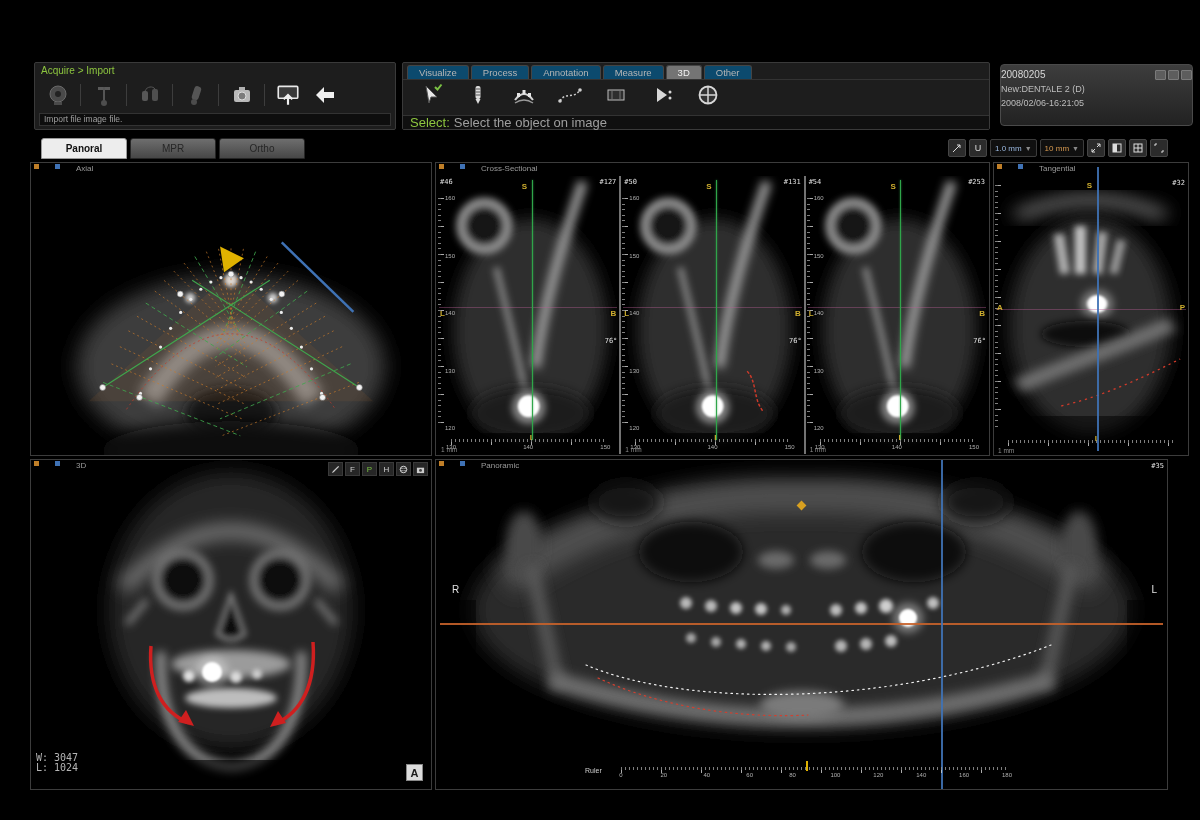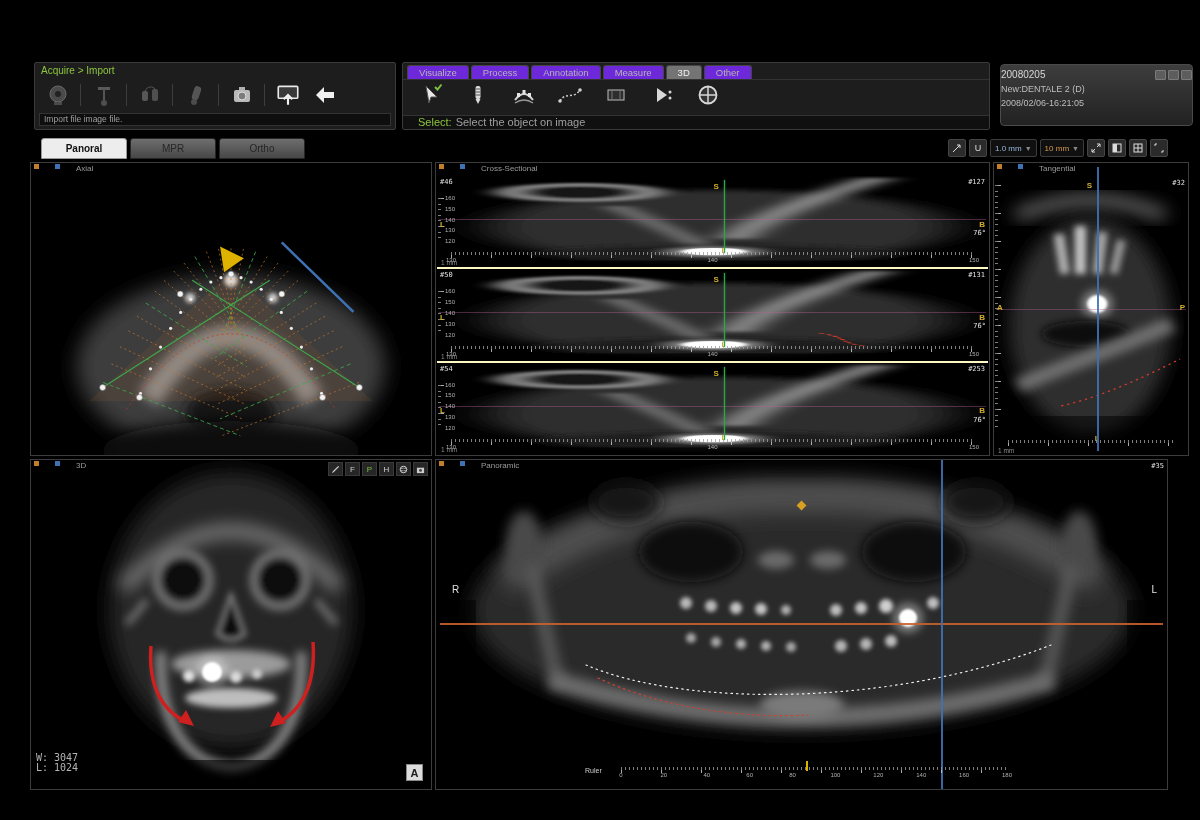--- a/index.html
+++ b/index.html
@@ -14,26 +14,26 @@
   .acq-icons{display:flex;align-items:center;padding:0 4px;height:33px;}
   .sep{width:1px;height:22px;background:#3d3d3d;margin:0 4px;}
   .ib{display:flex;align-items:center;justify-content:center;width:37px;height:30px;
       background:transparent;border:none;cursor:pointer;}
   .acq-status{position:absolute;left:4px;right:4px;bottom:3px;height:13px;background:#0e0e0e;
       border:1px solid #333;color:#9f9f9f;font-size:8.5px;line-height:11px;padding:0 4px;}
 
   
   #ribbon{left:402px;top:62px;width:588px;height:68px;}
   .rtabs{display:flex;gap:2px;padding:2px 4px 0;}
-  .rtab{font-size:9.5px;color:#b5b5b5;background:#6d28d9;border:1px solid #444;border-bottom:none;
+  .rtab{font-size:9.5px;color:#b5b5b5;background:#0c4a6e;border:1px solid #444;border-bottom:none;
       border-radius:3px 3px 0 0;padding:1px 11px;cursor:pointer;}
   .rtab.active{background:#747474;color:#f2f2f2;}
   .rtools{display:flex;align-items:center;gap:9px;height:31px;padding:1px 10px;border-top:1px solid #333;}
   .rstatus{position:absolute;left:0;right:0;bottom:0;height:14px;background:#101010;border-top:1px solid #333;
-      font-size:11px;line-height:13px;padding:0 15px;color:#9f9f9f;}
+      font-size:13px;line-height:13px;padding:0 7px;color:#9f9f9f;}
   .rstatus .g{color:#8dc63f;margin-right:4px;}
 
   
   #patient{left:1000px;top:64px;width:193px;height:62px;background:linear-gradient(#3d3d3d,#222);
       border:1px solid #4a4a4a;border-radius:4px;padding:4px 0;color:#c9c9c9;position:absolute;}
   .p-row1{display:flex;justify-content:space-between;align-items:center;font-size:10px;color:#d8d8d8;}
   .wbtns{display:flex;gap:2px;}
   .wbtn{width:11px;height:10px;background:#5d5d5d;border:1px solid #7a7a7a;border-radius:1px;cursor:pointer;}
   .p-row2,.p-row3{font-size:9px;color:#bdbdbd;margin-top:4px;}
 
@@ -57,21 +57,21 @@
   #vp-cross{left:435px;top:162px;width:555px;height:294px;}
   #vp-tang{left:993px;top:162px;width:196px;height:294px;}
   #vp-3d{left:30px;top:459px;width:402px;height:331px;}
   #vp-pano{left:435px;top:459px;width:733px;height:331px;}
   .vp-label{position:absolute;left:3px;top:1px;font-size:8px;color:#9a9a9a;display:flex;gap:16px;
       align-items:flex-start;z-index:6;}
   .lab-ico{width:5px;height:5px;background:#c07f28;display:inline-block;}
   .lab-ico.b{background:#3f72b5;}
   .fillsvg{position:absolute;inset:0;width:100%;height:100%;}
 
-  .cross-body{position:absolute;left:1px;right:1px;top:13px;bottom:1px;display:flex;gap:2px;background:#fef9c3;flex-direction:column;}
+  .cross-body{position:absolute;left:1px;right:1px;top:13px;bottom:1px;display:flex;gap:2px;background:#737373;}
   .slice{position:relative;flex:1;overflow:hidden;background:#000;}
   .gline{position:absolute;left:52%;top:4px;bottom:14px;width:1px;background:#2fa54a;
       box-shadow:0 0 2px #2fa54a;z-index:3;}
   .pline{position:absolute;left:2px;right:2px;top:47%;height:1px;background:rgba(185,95,150,.4);z-index:2;}
   .num{position:absolute;font-size:7px;color:#e0e0e0;z-index:4;font-family:"DejaVu Sans Mono",monospace;}
   .num.tl{left:3px;top:2px}.num.tr{right:3px;top:2px}.num.mr{right:2px;top:58%}
   .orient{position:absolute;color:#cfae2e;font-size:8px;font-weight:bold;z-index:4;}
   .o-top{left:calc(52% - 10px);top:6px}
   .o-bot{left:calc(52% - 2px);bottom:12px}
   .o-left{left:3px;top:48%}

